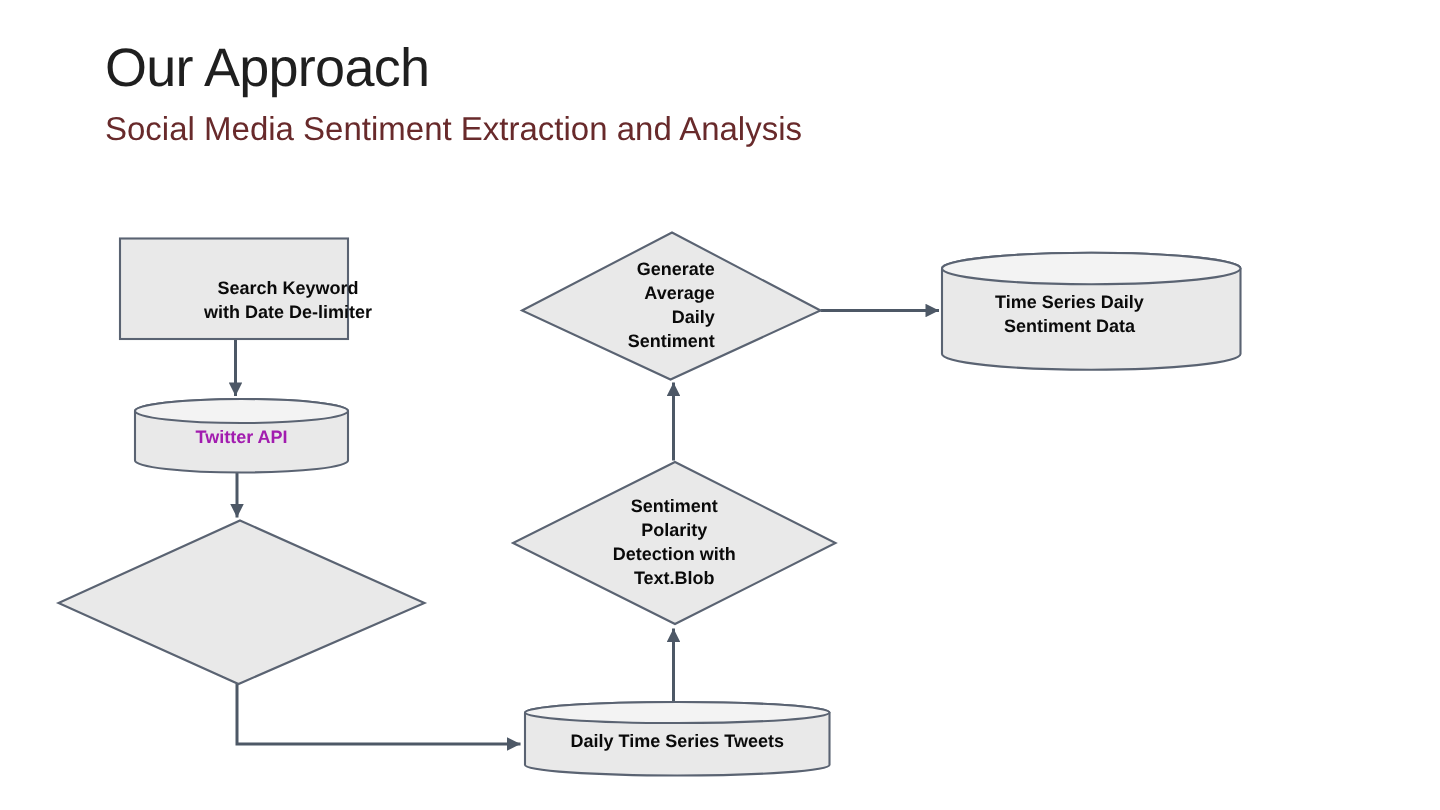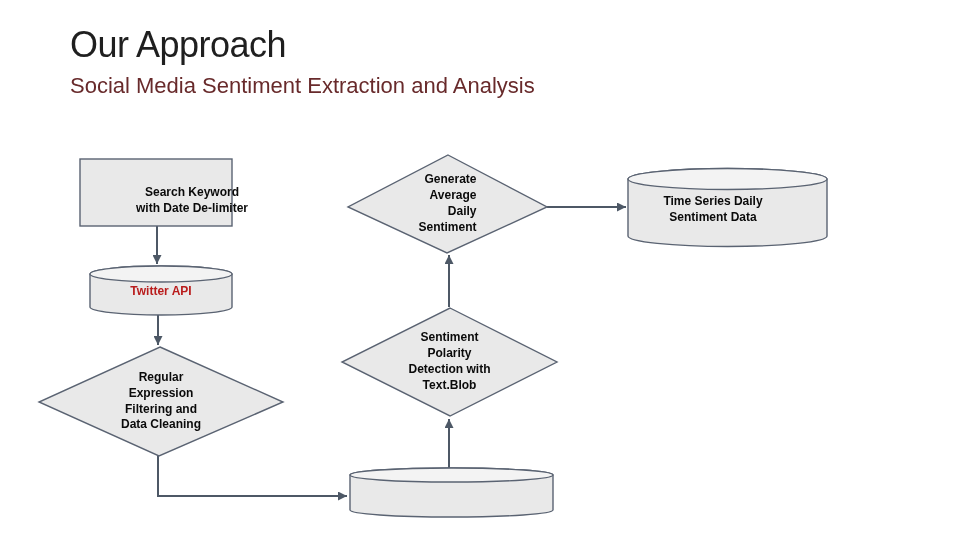--- a/index.html
+++ b/index.html
@@ -78,27 +78,24 @@
 
     <g>
       <path d="M628,179 A99.5,10.5 0 0 1 827,179 L827,236 A99.5,10.5 0 0 1 628,236 Z" stroke-width="1.4" fill="#e9e9e9" stroke="#5a6372"></path>
       <ellipse cx="727.5" cy="179" rx="99.5" ry="10.5" stroke-width="1.4" fill="#f3f3f3" stroke="#5a6372"></ellipse>
     </g>
   </svg>
 
   <div class="label" style="left: 80px; top: 159px; width: 152px; height: 83px; color: rgb(10, 10, 10); margin-left: 36px;">Search Keyword
 with Date De-limiter</div>
 
-  <div class="label" style="left: 90px; top: 268px; width: 142px; height: 47px; color: #b91c1c;">Twitter API</div>
+  <div class="label" style="left: 90px; top: 268px; width: 142px; height: 47px; color: #a21caf;">Twitter API</div>
 
-  <div class="label" style="left: 40px; top: 347px; width: 242px; height: 109px; color: rgb(10, 10, 10);">Regular
-Expression
-Filtering and
-Data Cleaning</div>
 
+  <div class="label" style="left: 350px; top: 473px; width: 203px; height: 44px; color: rgb(10, 10, 10);">Daily Time Series Tweets</div>
 
   <div class="label" style="left: 342px; top: 308px; width: 215px; height: 108px; color: rgb(10, 10, 10);">Sentiment
 Polarity
 Detection with
 Text.Blob</div>
 
   <div class="label" style="left: 348px; top: 155px; width: 199px; height: 98px; color: rgb(10, 10, 10); text-align: right;">Generate
 Average
 Daily
 Sentiment</div>

